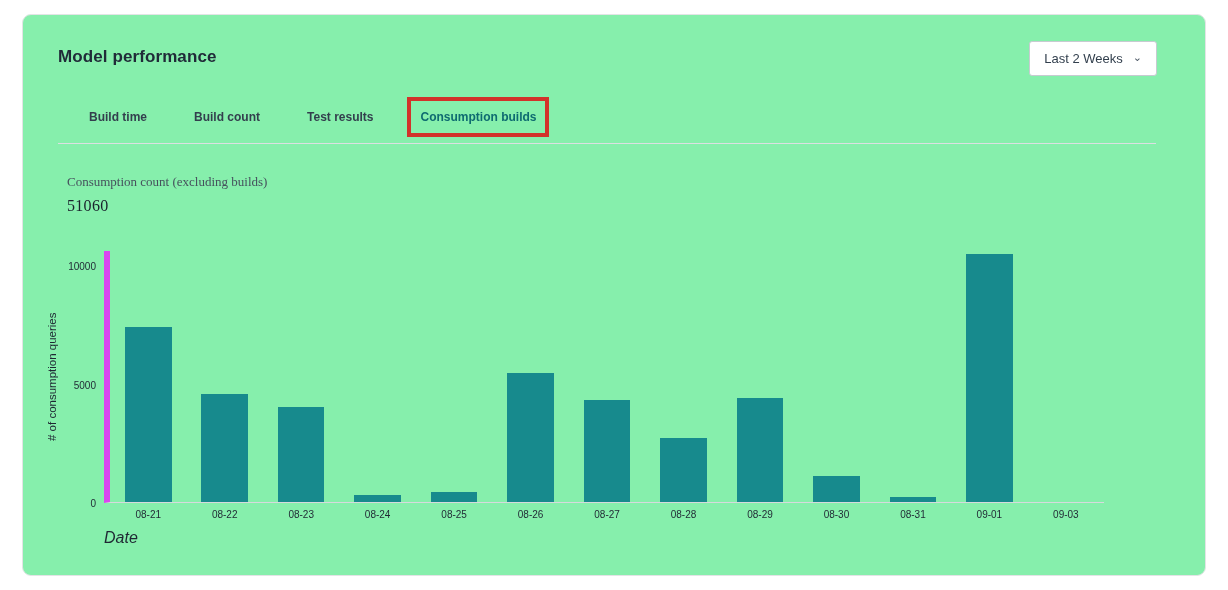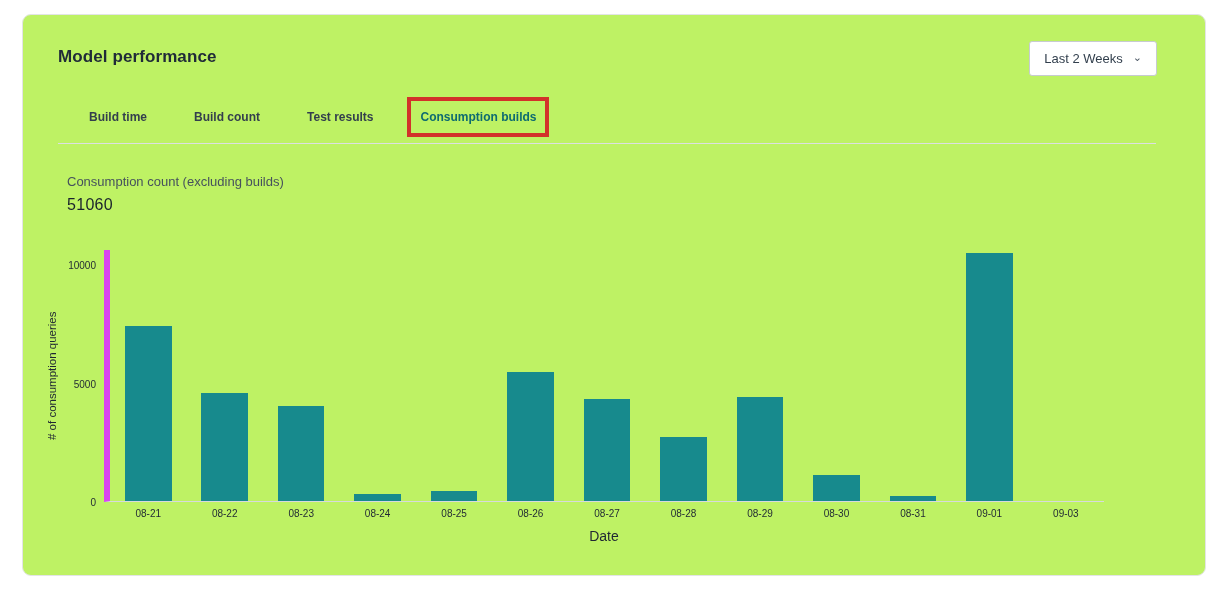--- a/index.html
+++ b/index.html
@@ -6,21 +6,21 @@
   html, body {
     width: 1228px; height: 590px;
     background: #ffffff;
     font-family: "Liberation Sans", sans-serif;
     overflow: hidden;
   }
   .card {
     position: absolute;
     left: 22px; top: 14px;
     width: 1184px; height: 562px;
-    background: #bef264;
+    background: #86efac;
     border: 1px solid #e3e4e6;
     border-radius: 9px;
   }
   
   .card-header {
     display: flex;
     justify-content: space-between;
     align-items: flex-start;
     padding: 26px 48px 0 35px;
   }
@@ -70,21 +70,21 @@
   }
   .tab.active {
     color: #0e6b70;
     outline-offset: 9px;
   }
   .divider {
     border-bottom: 1px solid #dcdfe2;
     margin: 19px 49px 0 35px;
   }
   
-  .metric { margin: 30px 0 0 44px; }
+  .metric { margin: 30px 0 0 44px; font-family: Liberation Serif, serif; }
   .metric-label {
     font-size: 13px;
     color: #46515d;
   }
   .metric-value {
     margin-top: 7px;
     font-size: 16px;
     font-weight: 500;
     color: #19222c;
     letter-spacing: .3px;
@@ -140,23 +140,23 @@
     position: absolute;
     top: calc(100% + 7px);
     left: 50%;
     transform: translateX(-50%);
     font-size: 10px;
     color: #1f2733;
     white-space: nowrap;
   }
   .x-axis-title {
     margin: 26px 101px 0 81px;
-    text-align: center;
-    font-size: 14px;
-    color: #1f2733;
+    font-size: 16px;
+    color: #1f2733;
+    font-style: italic;
   }
 </style>
 </head>
 <body>
 
 <div class="card">
 
   <div class="card-header">
     <div class="page-title">Model performance</div>
     <button class="range-select">

